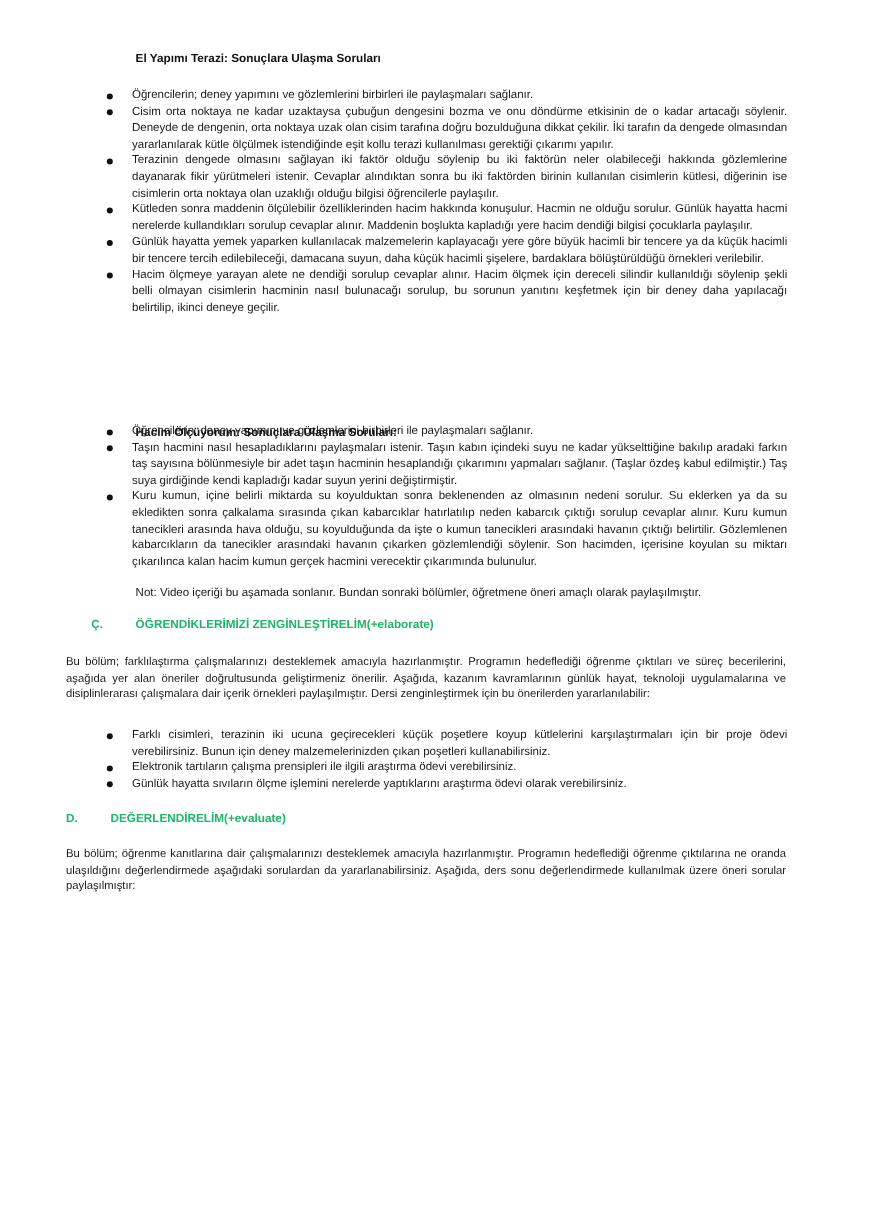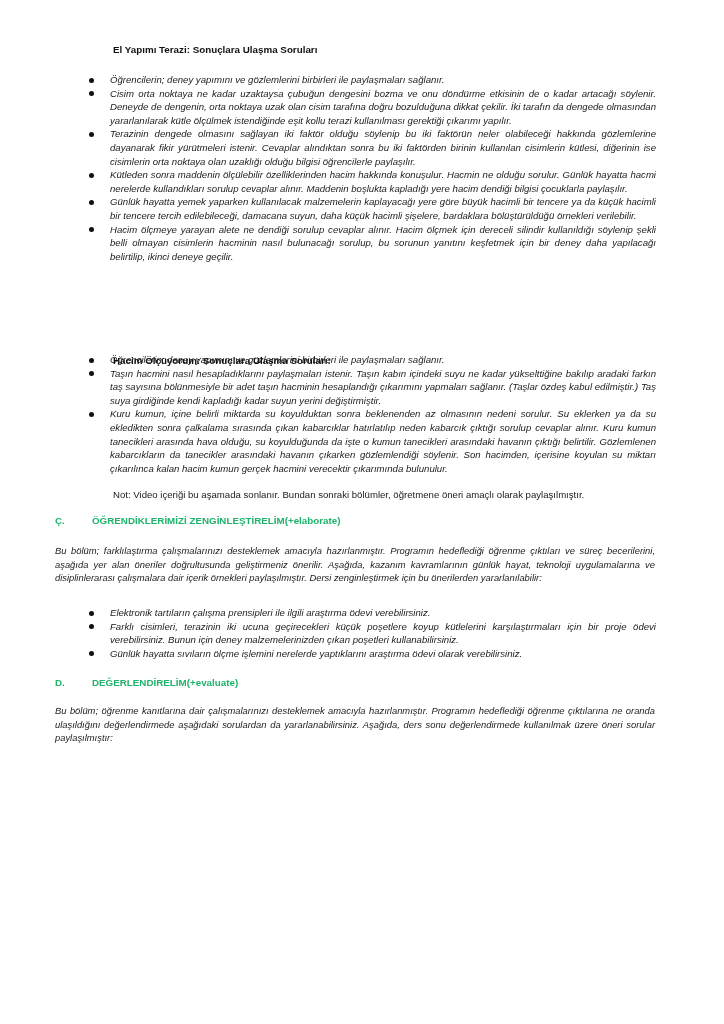--- a/index.html
+++ b/index.html
@@ -9,39 +9,39 @@
       color: #1a1a1a;
       font-size: 9.6px;
       line-height: 13.6px;
     }
     .page { position: absolute; left: 0; top: 0; width: 724px; height: 892px; }
     .subhead {
       position: absolute; left: 113px;
       font-weight: bold; font-size: 9.8px; color: #111;
     }
     ul.blist { position: absolute; margin: 0; padding: 0; list-style: none; }
-    ul.blist li { position: relative; padding-left: 21px; text-align: justify; font-style: italic; }
+    ul.blist li { position: relative; padding-left: 21px; text-align: justify; }
     ul.blist li .dot {
       position: absolute; left: 0; top: 4.5px; width: 5px; height: 5px;
       border-radius: 50%; background: #111;
     }
     .list1 { left: 89px; top: 73px; width: 567px; }
     .list2 { left: 89px; top: 353px; width: 567px; }
     .list3 { left: 89px; top: 606px; width: 567px; }
     .list3 li { padding-left: 24px; }
     .note { position: absolute; left: 113px; top: 488px; width: 560px; }
     .note b { font-weight: normal; }
     .section-head {
       position: absolute; left: 55px;
       font-weight: bold; font-size: 9.8px;
     }
     .section-head .letter { display: inline-block; width: 37px; }
     .para {
       position: absolute; left: 55px; width: 600px;
-      font-style: italic; text-align: justify; font-size: 9.4px;
+      text-align: justify; font-size: 9.4px;
     }
   </style>
 </head>
 <body>
 
 <div class="page">
 
   <div class="subhead" style="top:43px;">El Yapımı Terazi: Sonuçlara Ulaşma Soruları</div>
 
   <ul class="blist list1">
@@ -58,29 +58,29 @@
   <ul class="blist list2">
     <li><span class="dot"></span><span>Öğrencilerin; deney yapımını ve gözlemlerini birbirleri ile paylaşmaları sağlanır.</span></li>
     <li><span class="dot"></span><span>Taşın hacmini nasıl hesapladıklarını paylaşmaları istenir. Taşın kabın içindeki suyu ne kadar yükselttiğine bakılıp aradaki farkın taş sayısına bölünmesiyle bir adet taşın hacminin hesaplandığı çıkarımını yapmaları sağlanır. (Taşlar özdeş kabul edilmiştir.) Taş suya girdiğinde kendi kapladığı kadar suyun yerini değiştirmiştir.</span></li>
     <li><span class="dot"></span><span>Kuru kumun, içine belirli miktarda su koyulduktan sonra beklenenden az olmasının nedeni sorulur. Su eklerken ya da su ekledikten sonra çalkalama sırasında çıkan kabarcıklar hatırlatılıp neden kabarcık çıktığı sorulup cevaplar alınır. Kuru kumun tanecikleri arasında hava olduğu, su koyulduğunda da işte o kumun tanecikleri arasındaki havanın çıktığı belirtilir. Gözlemlenen kabarcıkların da tanecikler arasındaki havanın çıkarken gözlemlendiği söylenir. Son hacimden, içerisine koyulan su miktarı çıkarılınca kalan hacim kumun gerçek hacmini verecektir çıkarımında bulunulur.</span></li>
   </ul>
 
   <div class="note">
     <b>Not:</b><span> Video içeriği bu aşamada sonlanır. Bundan sonraki bölümler, öğretmene öneri amaçlı olarak  paylaşılmıştır.</span>
   </div>
 
-  <div class="section-head" style="top:514px; color:#1fb36b;">
+  <div class="section-head" style="top:514px; color:#1fb36b;margin-left:21px;">
     <span class="letter">Ç.</span><span>ÖĞRENDİKLERİMİZİ ZENGİNLEŞTİRELİM(+elaborate)</span>
   </div>
 
   <div class="para" style="top:544px;">Bu bölüm;  farklılaştırma çalışmalarınızı desteklemek amacıyla hazırlanmıştır. Programın hedeflediği öğrenme çıktıları ve süreç becerilerini, aşağıda yer alan öneriler doğrultusunda geliştirmeniz önerilir. Aşağıda, kazanım kavramlarının günlük hayat, teknoloji uygulamalarına ve disiplinlerarası çalışmalara dair içerik örnekleri paylaşılmıştır. Dersi zenginleştirmek için bu önerilerden yararlanılabilir:</div>
 
   <ul class="blist list3">
+    <li><span class="dot"></span><span>Farklı cisimleri, terazinin iki ucuna geçirecekleri küçük poşetlere koyup kütlelerini karşılaştırmaları için bir proje ödevi verebilirsiniz. Bunun için deney malzemelerinizden çıkan poşetleri kullanabilirsiniz.</span></li>
     <li><span class="dot"></span><span>Elektronik tartıların çalışma prensipleri ile ilgili araştırma ödevi verebilirsiniz.</span></li>
-    <li><span class="dot"></span><span>Farklı cisimleri, terazinin iki ucuna geçirecekleri küçük poşetlere koyup kütlelerini karşılaştırmaları için bir proje ödevi verebilirsiniz. Bunun için deney malzemelerinizden çıkan poşetleri kullanabilirsiniz.</span></li>
     <li><span class="dot"></span><span>Günlük hayatta sıvıların ölçme işlemini nerelerde yaptıklarını araştırma ödevi olarak verebilirsiniz.</span></li>
   </ul>
 
   <div class="section-head" style="top:676px; color:#1fb36b;">
     <span class="letter">D.</span><span>DEĞERLENDİRELİM(+evaluate)</span>
   </div>
 
   <div class="para" style="top:704px;">Bu bölüm; öğrenme kanıtlarına dair çalışmalarınızı desteklemek amacıyla hazırlanmıştır. Programın hedeflediği öğrenme çıktılarına ne oranda ulaşıldığını değerlendirmede aşağıdaki sorulardan da yararlanabilirsiniz. Aşağıda, ders sonu değerlendirmede kullanılmak üzere öneri sorular paylaşılmıştır:</div>
 
 </div>

